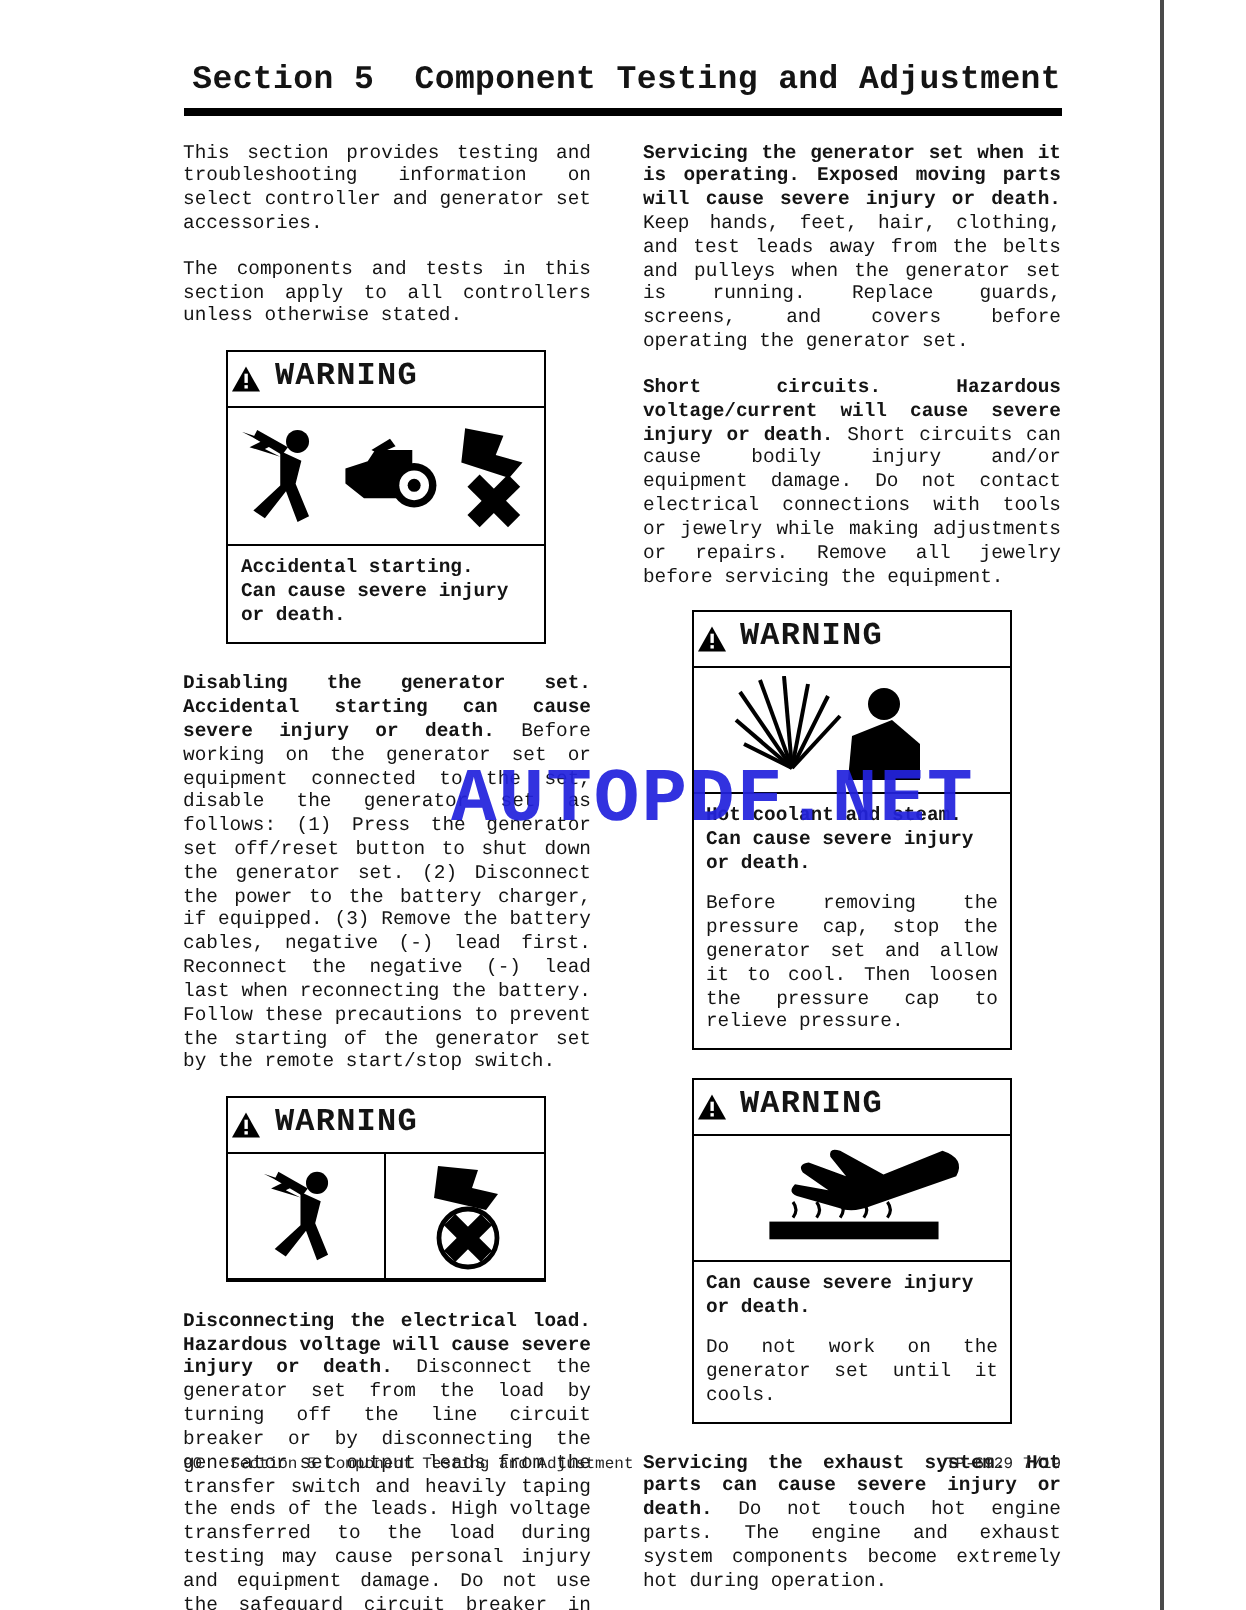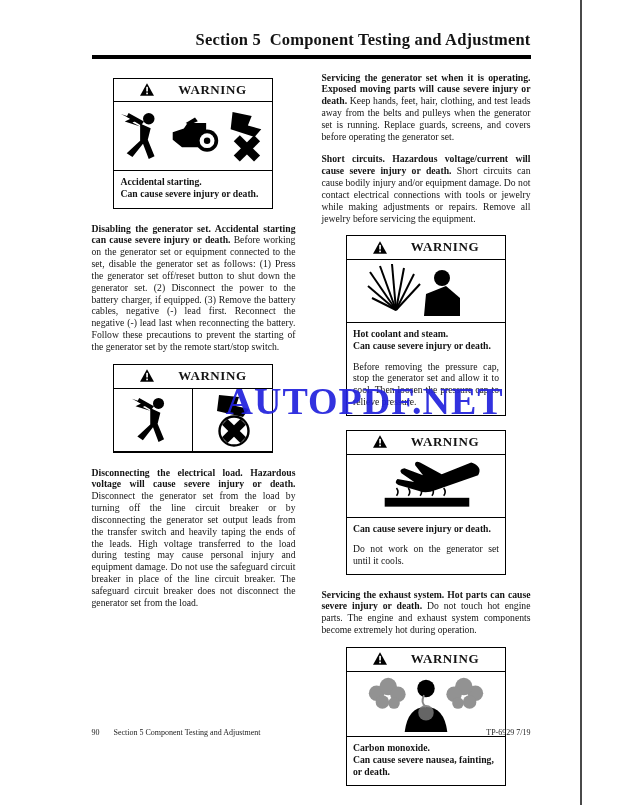--- a/index.html
+++ b/index.html
@@ -1,39 +1,39 @@
 <!DOCTYPE html>
 <html><head>
 <meta charset="utf-8">
 <style>
   html,body { margin:0; padding:0; background:#ffffff; }
   .page {
     position:relative; width:544px; height:805px; margin:0 auto;
     background:#ffffff; color:#141414; overflow:hidden;
-    font-family:Liberation Serif, serif;
+    font-family:Liberation Mono, monospace;
   }
   .scan-edge-right { position:absolute; top:0; bottom:0; right:2px; width:1.5px; background:#4a4a4a; }
 
   .header { margin:30px 53px 0 52px; }
   .page-title { font-size:16.5px; font-weight:bold; text-align:right; letter-spacing:0.2px; white-space:pre; }
   .title-rule { height:3.5px; background:#000; margin-top:5px; }
 
   .columns { display:flex; gap:26px; margin:13px 53px 0 52px; }
   .col { font-size:9.7px; line-height:1.22; }
   .col-left  { width:243px; }
   .col-right { width:249px; }
   .col p { margin:0 0 11px 0; text-align:justify; }
   .lead { font-weight:bold; }
 
   
   .wbox { width:158px; margin:6px auto 14px auto; border:1.6px solid #000; background:#fff; }
   .wbox-header {
-    display:flex; align-items:center; justify-content:center; gap:24px;
+    display:flex; align-items:center; justify-content:flex-start; gap:7px;
     padding:3px 2px 4px; border-bottom:1.6px solid #000;
-    font-weight:bold; font-size:13px; letter-spacing:0.6px;
+    font-weight:bold; font-size:16px; letter-spacing:0.6px;
   }
   .wbox-icons {
     border-bottom:1.6px solid #000; display:flex; align-items:center;
     justify-content:center; padding:3px 2px; min-height:56px; gap:2px;
   }
   .wbox-icons.split { padding:0; align-items:stretch; }
   .wbox-icons.split .cell { flex:1; display:flex; align-items:center; justify-content:center; padding:4px 2px; }
   .wbox-icons.split .cell:first-child { border-right:1.6px solid #000; }
   .wbox-text { padding:5px 6px 7px 6px; }
   .wbox-title { font-weight:bold; line-height:1.25; text-align:left; }
@@ -60,20 +60,22 @@
   <div class="scan-edge-right"></div>
 
   <div class="header">
     <div class="page-title">Section 5  Component Testing and Adjustment</div>
     <div class="title-rule"></div>
   </div>
 
   <div class="columns">
 
     <div class="col col-left">
+      <p>This section provides testing and troubleshooting information on select controller and generator set accessories.</p>
+      <p>The components and tests in this section apply to all controllers unless otherwise stated.</p>
 
       <div class="wbox">
         <div class="wbox-header">
           <svg width="14" height="13" viewBox="0 0 20 18">
             <path d="M10 0 L20 18 H0 Z" fill="#000"></path>
             <rect x="8.9" y="5.2" width="2.4" height="6.6" fill="#fff"></rect>
             <rect x="8.9" y="13.4" width="2.4" height="2.4" fill="#fff"></rect>
           </svg>
           <span>WARNING</span>
         </div>

